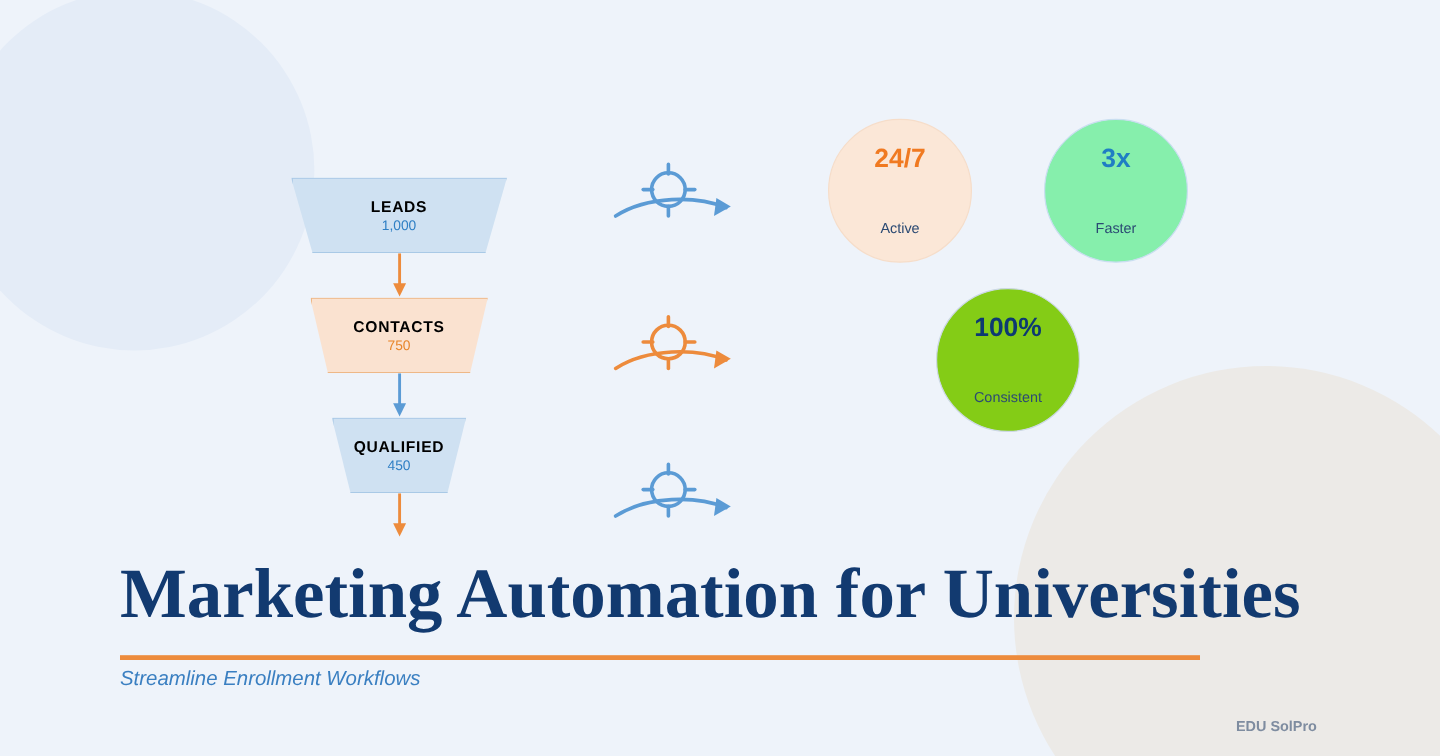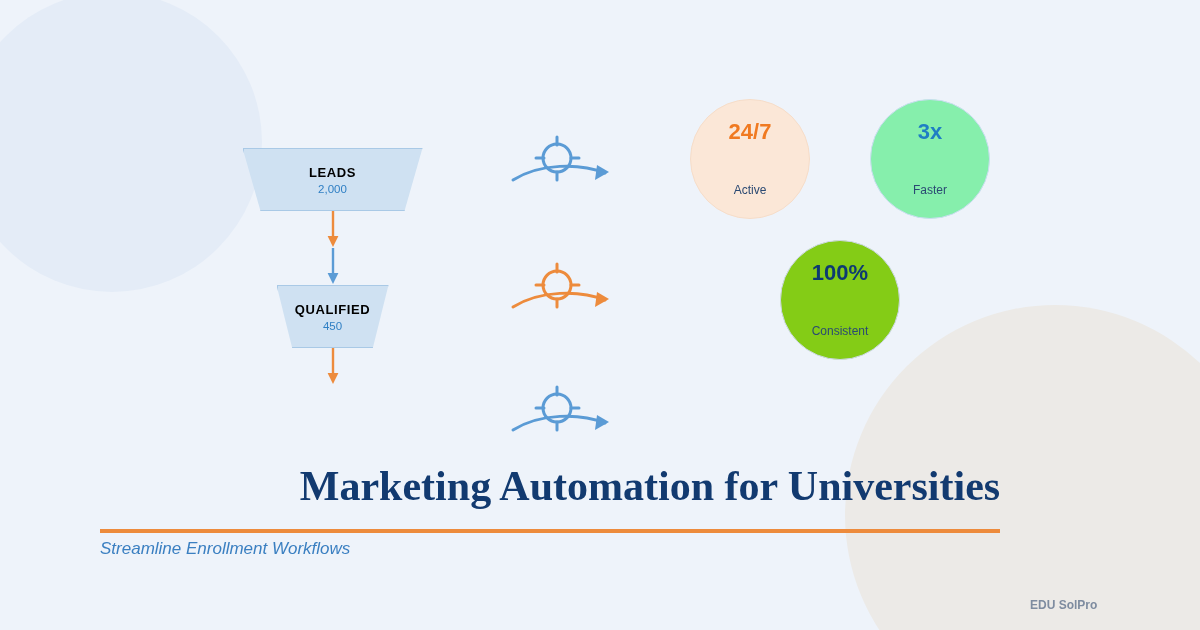--- a/index.html
+++ b/index.html
@@ -81,25 +81,24 @@
   #stat-2 {
     left:780px; top:240px; width:120px; height:120px;
     background:#84cc16; border:1px solid #ccd8e4;
   }
   #stat-2 .stat-value { color:#0d3a72; }
 
   
   #headline { position:absolute; left:100px; top:465px; width:1100px; }
   #page-title {
     font-family:"Liberation Serif", serif;
-    font-size:42px; font-weight:bold;
+    font-size:59px; font-weight:bold;
     color:#123a70;
     line-height:1.0;
     white-space:nowrap;
-    text-align:center;
   }
   #title-rule {
     width:900px; height:4px;
     background:#ed8b3c;
     margin-top:22px;
   }
   #subtitle {
     margin-top:6px;
     font-size:17px;
     color:#3a7fc1;
@@ -118,30 +117,37 @@
   <div class="bg-circle" id="bg-circle-topleft"></div>
   <div class="bg-circle" id="bg-circle-bottomright"></div>
 </div>
 
 <div id="funnel">
 
   <div class="funnel-stage">
     <div class="funnel-shape blue" style="width:180px;">
       <div class="trap" style="clip-path:polygon(0% 0%,100% 0%,90% 100%,10% 100%);"></div>
       <span class="funnel-label">LEADS</span>
-      <span class="funnel-value blue">2,000</span>
+      <span class="funnel-value blue">1,000</span>
     </div>
   </div>
   <div class="funnel-arrow">
     <svg width="14" height="37" viewBox="0 0 14 37">
       <line x1="7" y1="0" x2="7" y2="26" stroke="#ed8b3c" stroke-width="2.4"></line>
       <polygon points="7,36 1.6,25 12.4,25" fill="#ed8b3c"></polygon>
     </svg>
   </div>
 
+  <div class="funnel-stage">
+    <div class="funnel-shape orange" style="width:148px;">
+      <div class="trap" style="clip-path:polygon(0% 0%,100% 0%,90% 100%,10% 100%);"></div>
+      <span class="funnel-label">CONTACTS</span>
+      <span class="funnel-value orange">750</span>
+    </div>
+  </div>
   <div class="funnel-arrow">
     <svg width="14" height="37" viewBox="0 0 14 37">
       <line x1="7" y1="0" x2="7" y2="26" stroke="#5b9bd5" stroke-width="2.4"></line>
       <polygon points="7,36 1.6,25 12.4,25" fill="#5b9bd5"></polygon>
     </svg>
   </div>
 
   <div class="funnel-stage">
     <div class="funnel-shape blue" style="width:112px;">
       <div class="trap" style="clip-path:polygon(0% 0%,100% 0%,86% 100%,14% 100%);"></div>

